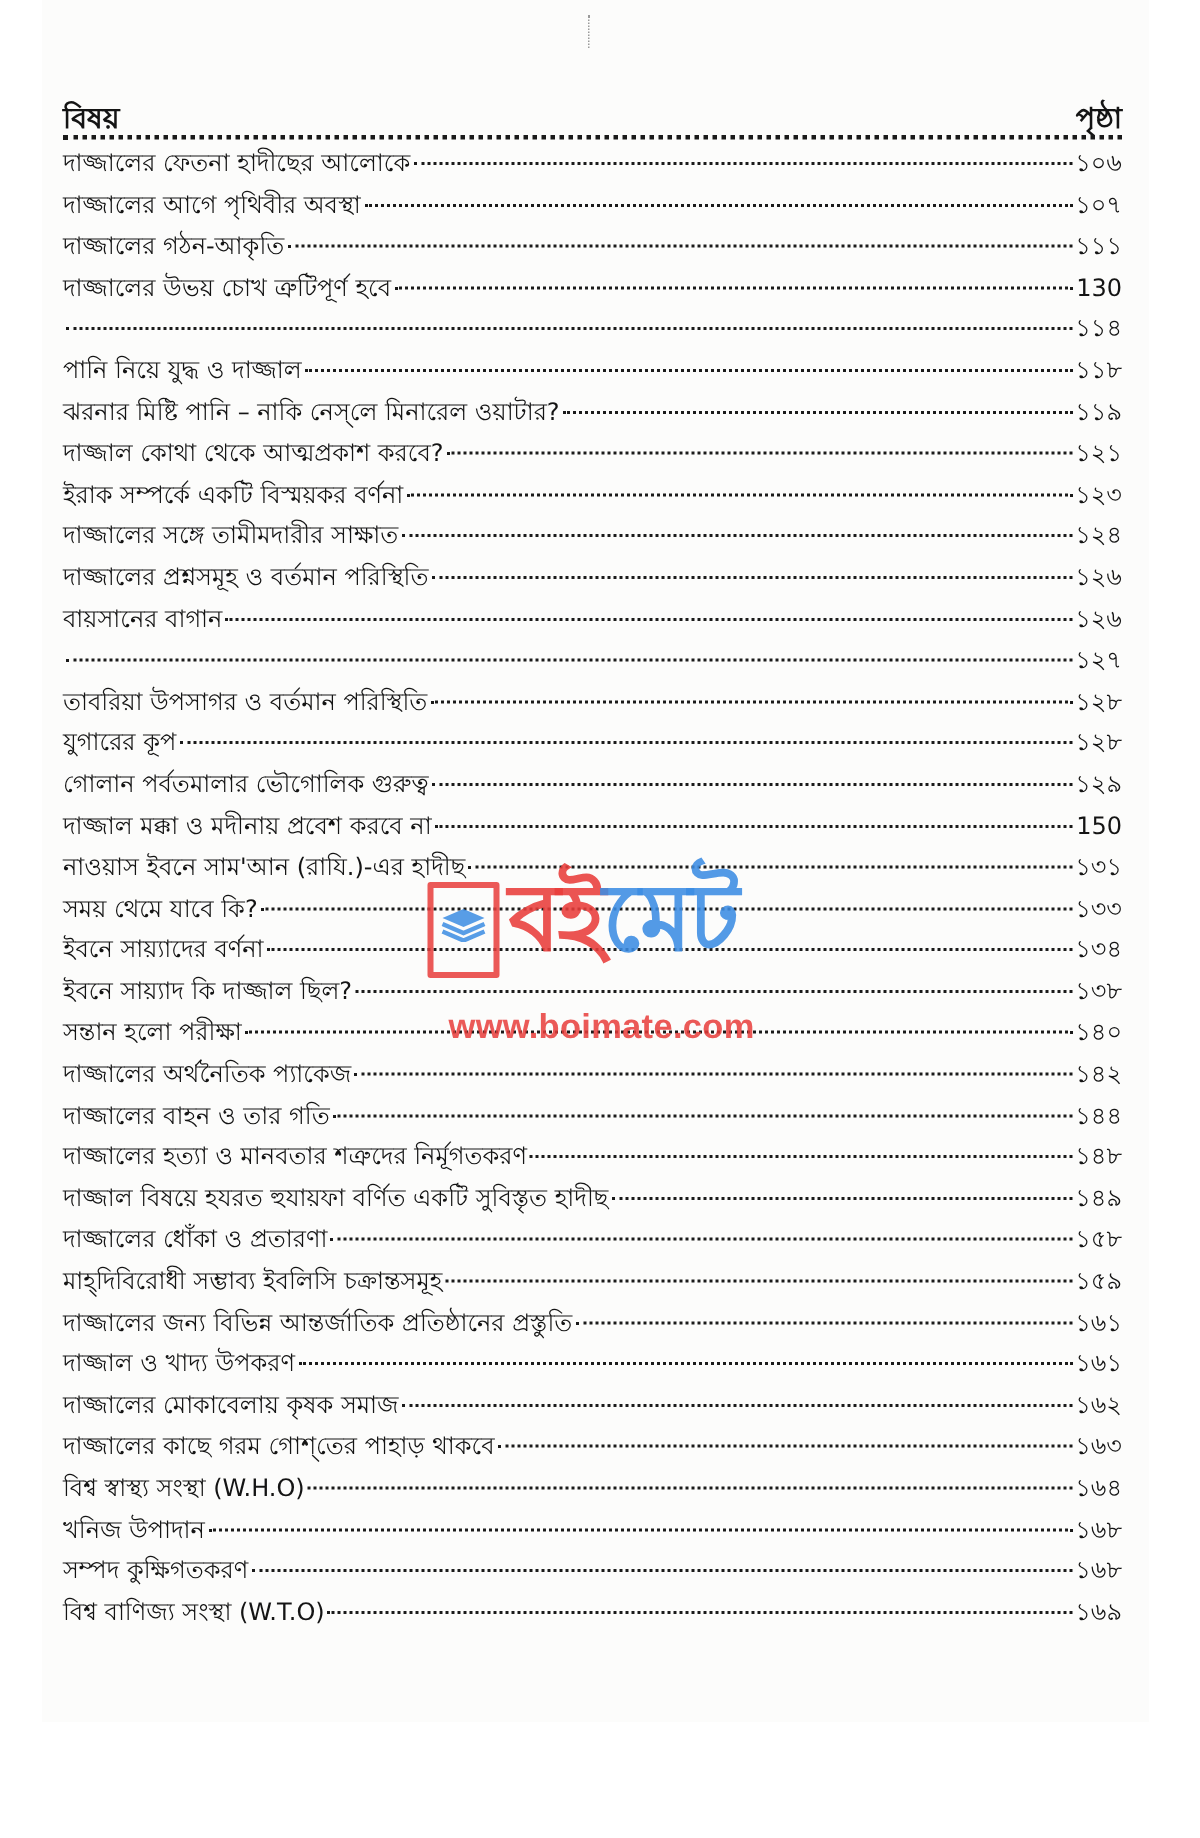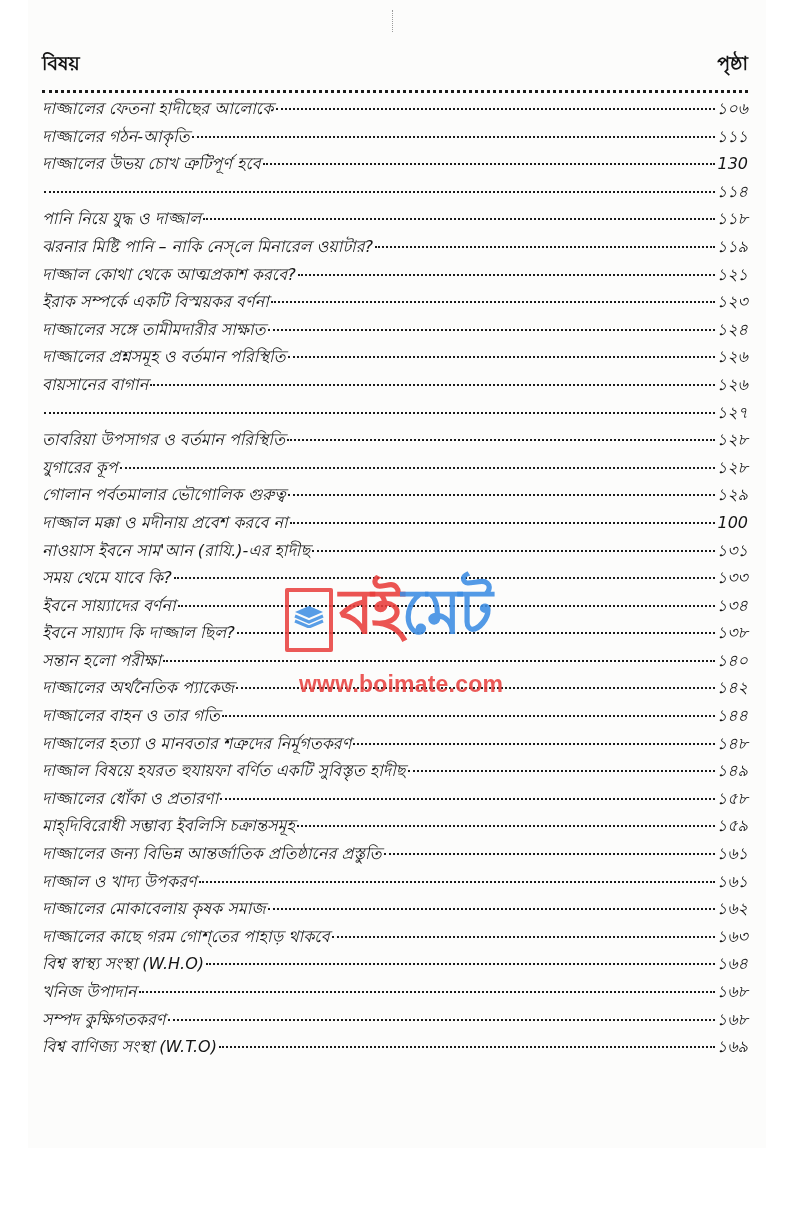--- a/index.html
+++ b/index.html
@@ -27,21 +27,21 @@
       position: absolute;
       left: 392px;
       top: 10px;
       width: 1px;
       height: 22px;
       border-left: 1px dotted #9a9a9a;
     }
     .header {
       position: absolute;
       left: 42px;
-      top: 42px;
+      top: 58px;
       width: 706px;
       height: 34px;
       display: flex;
       justify-content: space-between;
       align-items: flex-end;
       font-size: 19px;
       font-weight: bold;
       line-height: 26px;
     }
     .header-rule {
@@ -53,21 +53,20 @@
       border-top: 3px dotted #1a1a1a;
     }
     .toc {
       position: absolute;
       left: 42px;
       top: 95px;
       width: 706px;
       margin: 0;
       padding: 0;
       list-style: none;
-      font-style: italic;
     }
     .toc-row {
       display: flex;
       align-items: baseline;
       height: 27.6px;
       font-size: 16px;
       line-height: 27.6px;
       white-space: nowrap;
     }
     .toc-title {
@@ -144,20 +143,25 @@
 </div>
 <div class="header-rule"></div>
 
 <ul class="toc">
   <li class="toc-row">
       <span class="toc-title">দাজ্জালের ফেতনা হাদীছের আলোকে</span>
       <span class="toc-leader"></span>
       <span class="toc-page">১০৬</span>
     </li>
   <li class="toc-row">
+      <span class="toc-title">দাজ্জালের আগে পৃথিবীর অবস্থা</span>
+      <span class="toc-leader"></span>
+      <span class="toc-page">১০৭</span>
+    </li>
+  <li class="toc-row">
       <span class="toc-title">দাজ্জালের গঠন-আকৃতি</span>
       <span class="toc-leader"></span>
       <span class="toc-page">১১১</span>
     </li>
   <li class="toc-row">
       <span class="toc-title">দাজ্জালের উভয় চোখ ত্রুটিপূর্ণ হবে</span>
       <span class="toc-leader"></span>
       <span class="toc-page">130</span>
     </li>
   <li class="toc-row">
@@ -214,21 +218,21 @@
       <span class="toc-page">১২৮</span>
     </li>
   <li class="toc-row">
       <span class="toc-title">গোলান পর্বতমালার ভৌগোলিক গুরুত্ব</span>
       <span class="toc-leader"></span>
       <span class="toc-page">১২৯</span>
     </li>
   <li class="toc-row">
       <span class="toc-title">দাজ্জাল মক্কা ও মদীনায় প্রবেশ করবে না</span>
       <span class="toc-leader"></span>
-      <span class="toc-page">100</span>
+      <span class="toc-page">150</span>
     </li>
   <li class="toc-row">
       <span class="toc-title">নাওয়াস ইবনে সাম'আন (রাযি.)-এর হাদীছ</span>
       <span class="toc-leader"></span>
       <span class="toc-page">১৩১</span>
     </li>
   <li class="toc-row">
       <span class="toc-title">সময় থেমে যাবে কি?</span>
       <span class="toc-leader"></span>
       <span class="toc-page">১৩৩</span>

